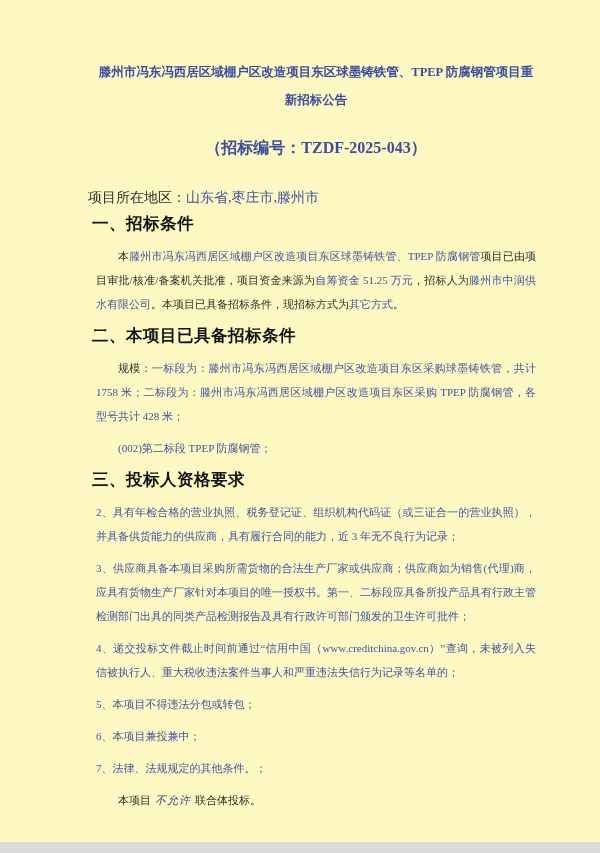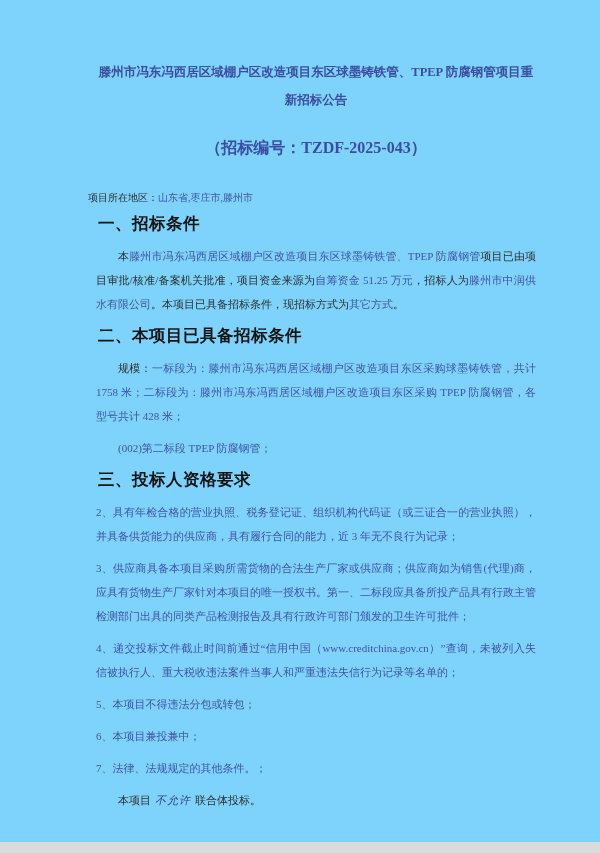--- a/index.html
+++ b/index.html
@@ -5,21 +5,21 @@
   html, body { margin: 0; padding: 0; }
   body {
     width: 600px; height: 853px;
     background: #ffffff;
     font-family: "Liberation Serif", "DejuVu Serif", "DejaVu Serif", serif;
     position: relative;
     overflow: hidden;
   }
   .page {
     position: absolute; inset: 0;
-    background: #7dd3fc;
+    background: #fef9c3;
     padding: 58px 56px 0 88px;
     box-sizing: border-box;
   }
   .title { margin: 0 -50px; }
   .title-line {
     text-align: center;
     white-space: nowrap;
     font-weight: bold;
     font-size: 12.5px;
     line-height: 28px;
@@ -28,25 +28,25 @@
   .bid-no {
     text-align: center;
     font-size: 16px;
     line-height: 20px;
     margin-top: 24px;
     color: #3c4da1;
     font-weight: bold;
   }
   .meta {
     margin: 28px 0 0 0;
-    font-size: 10px;
+    font-size: 14px;
     line-height: 24px;
   }
   h2.sec {
-    margin: 2px 0 0 10px;
+    margin: 2px 0 0 4px;
     font-size: 16.5px;
     line-height: 24px;
     font-weight: bold;
     color: #141414;
     letter-spacing: 0.5px;
   }
   p.body {
     margin: 8px;
     font-size: 11px;
     line-height: 24px;

